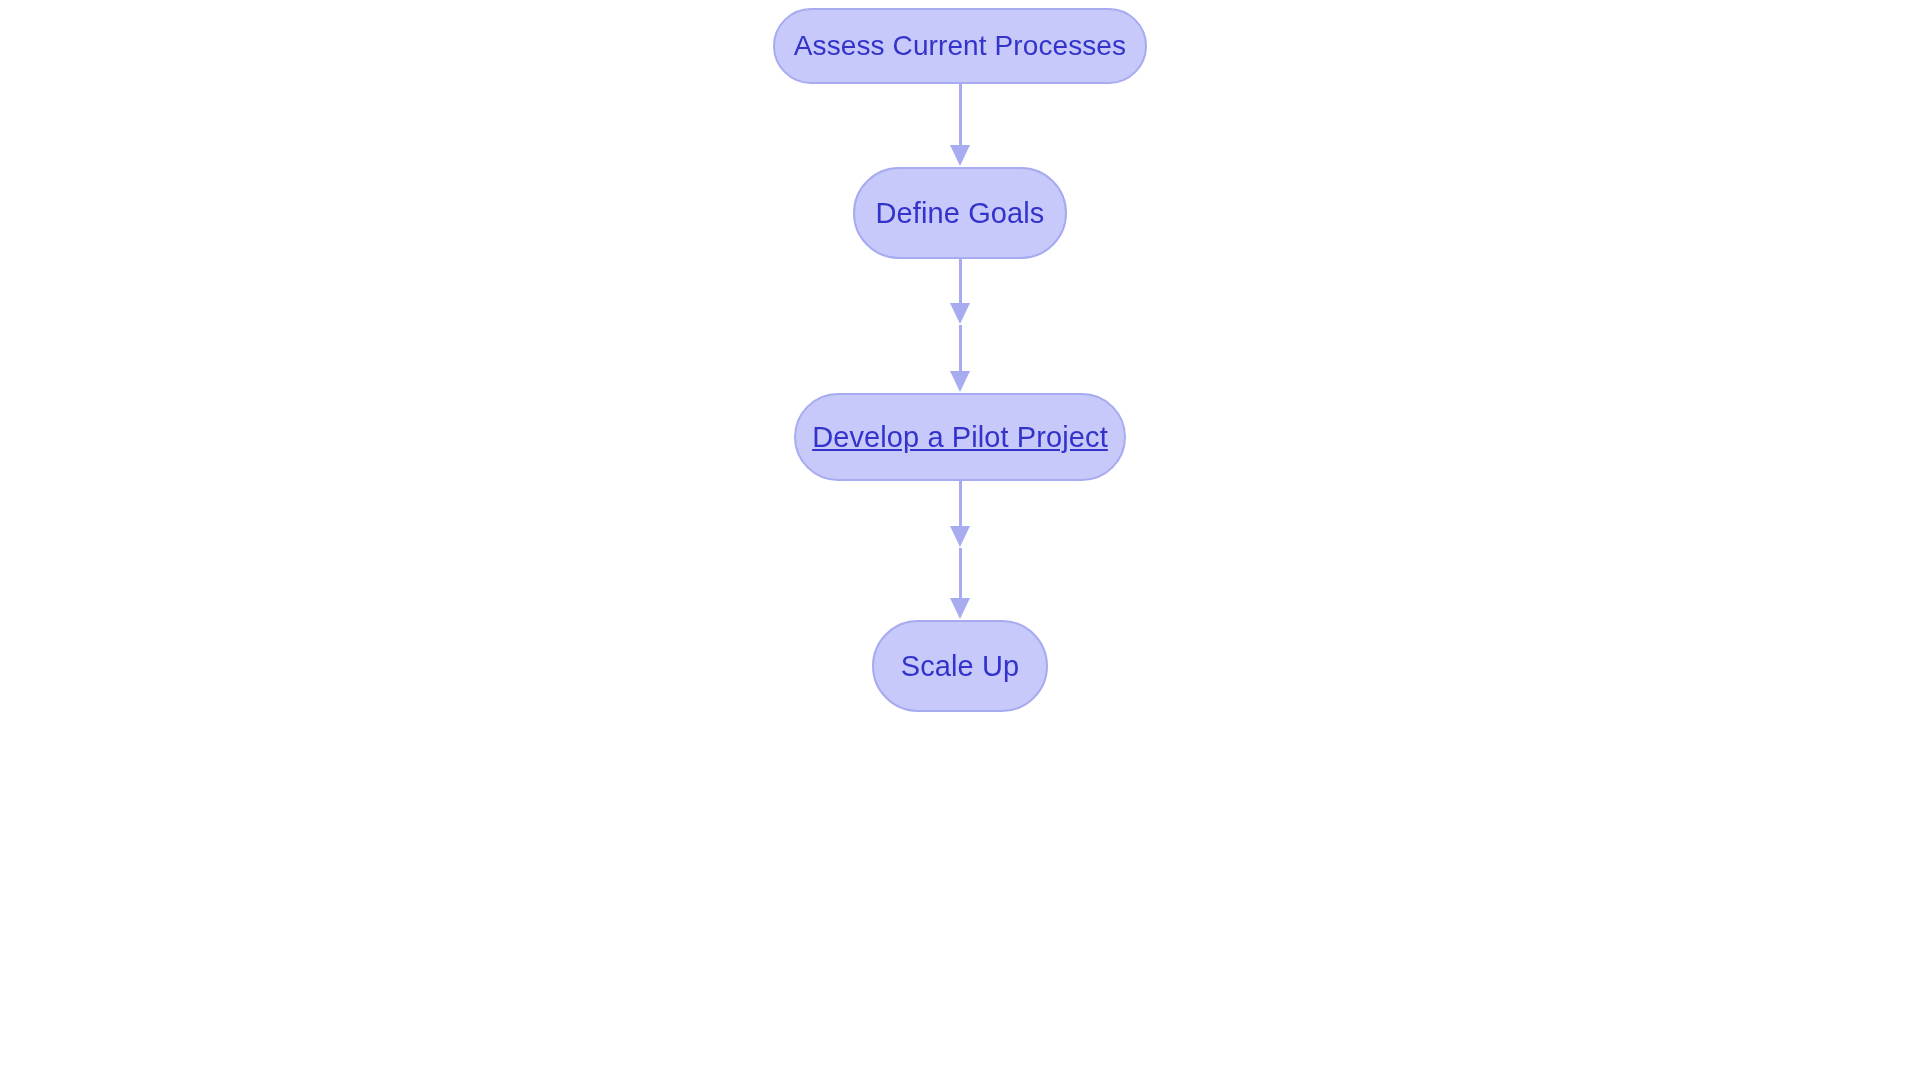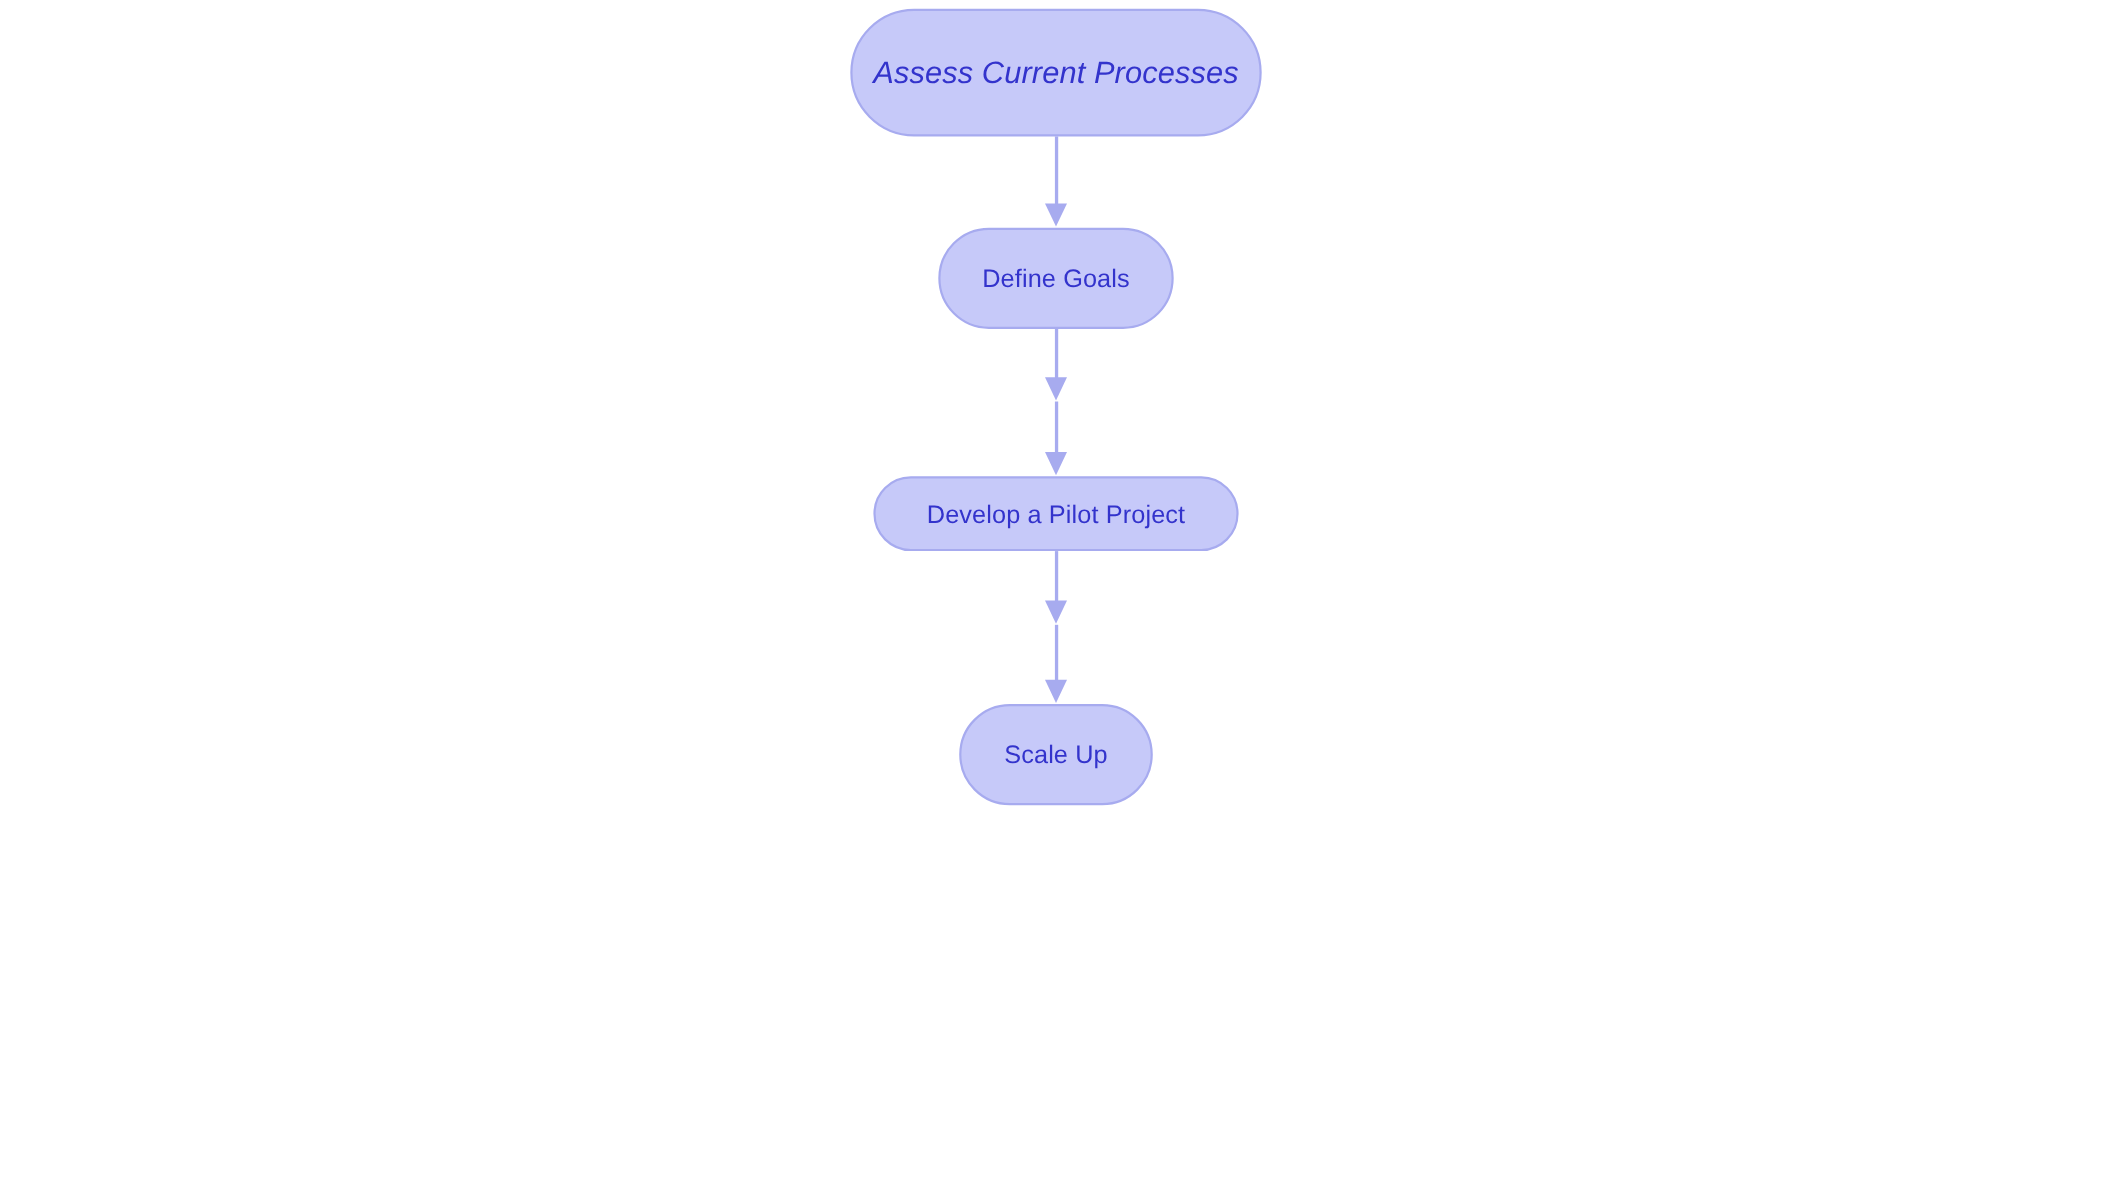--- a/index.html
+++ b/index.html
@@ -35,37 +35,37 @@
 
   .flow-node {
     box-sizing: border-box;
     display: flex;
     align-items: center;
     justify-content: center;
     background: #c6c9f9;
     border: 2px solid #a7abef;
     border-radius: 999px;
     color: #3333cc;
-    font-size: 23px;
+    font-size: 29px;
     font-family: "Liberation Sans", sans-serif;
     font-weight: 400;
     letter-spacing: 0.1px;
     white-space: nowrap;
     line-height: 1;
   }
 
   .flow-node.node-size-xl {
     width: 374px;
-    height: 116px;
+    height: 76px;
     font-size: 28px;
-    font-style: italic;
   }
   .flow-node.node-size-lg {
     width: 332px;
-    height: 68px;
+    height: 88px;
+    text-decoration: underline;
   }
   .flow-node.node-size-md {
     width: 274px;
     height: 92px;
   }
   .flow-node.node-size-sm {
     width: 214px;
     height: 92px;
   }
   .flow-node.node-size-xs {

